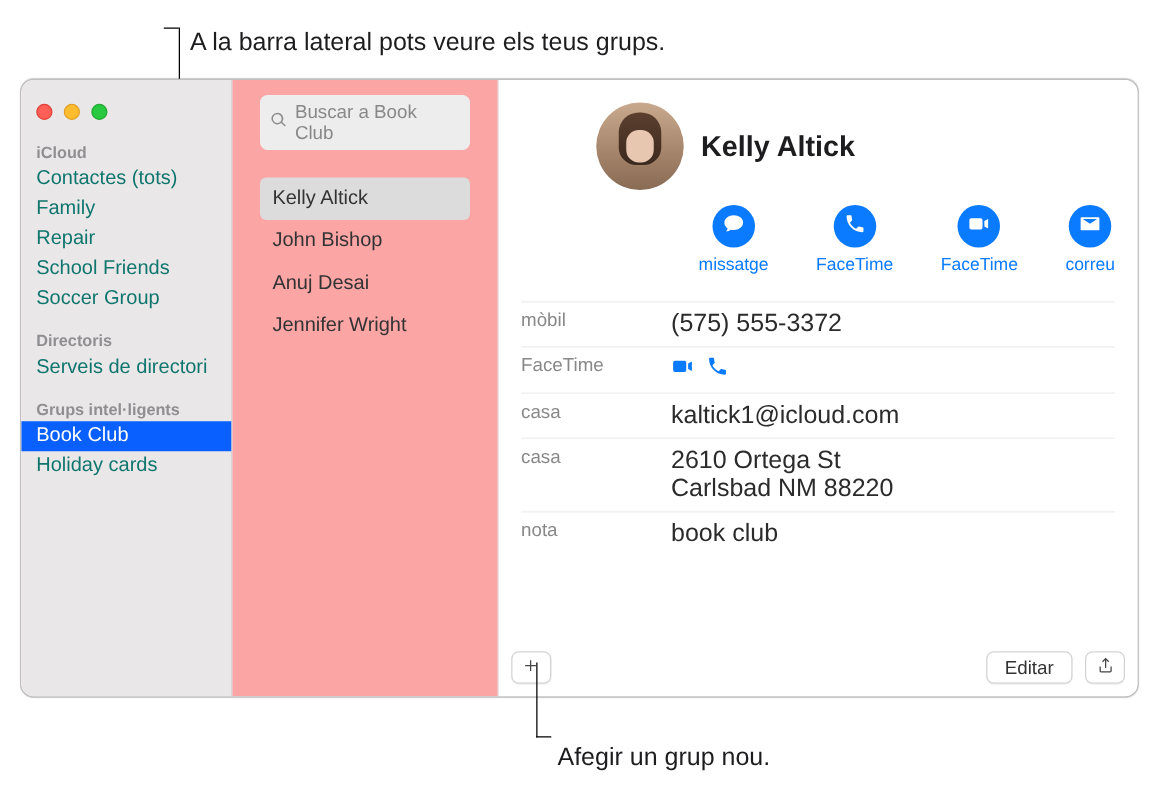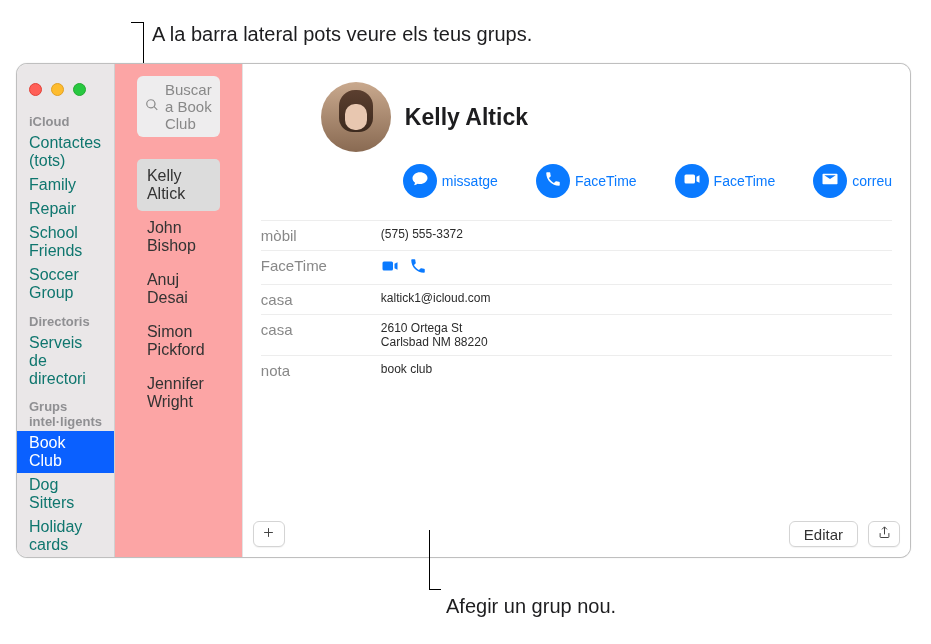--- a/index.html
+++ b/index.html
@@ -158,21 +158,21 @@
       font-weight: 700;
     }
     .action-row {
       display: flex;
       gap: 38px;
       margin-top: 12px;
       margin-left: 142px;
     }
     .action {
       display: flex;
-      flex-direction: row;
+      flex-direction: column;
       align-items: center;
       gap: 5px;
     }
     .action-circle {
       width: 34px; height: 34px; border-radius: 50%;
       background: #0a7aff;
       display:flex; align-items:center; justify-content:center;
     }
     .action-circle svg { width:18px; height:18px; fill:#fff;}
     .action-label { font-size: 14px; color:#0a7aff;}
@@ -187,21 +187,21 @@
     }
     .field-row:first-child{ border-top:1px solid #ededed;}
     .field-label {
       width: 120px;
       padding-right: 10px;
       color: #888;
       font-size: 15px;
     }
     .field-value {
       flex: 1;
-      font-size: 12px;
+      font-size: 20px;
       color: #2b2b2b;
       white-space: pre-line;
     }
     .ft-icons { display:flex; gap:10px; color:#0a7aff;}
     .ft-icons svg{ width:18px; height:18px; fill:#0a7aff;}
     .footer {
       position: absolute;
       bottom: 10px;
       left: 10px;
       right: 10px;
@@ -247,38 +247,36 @@
     <div class="side-item">School Friends</div>
     <div class="side-item">Soccer Group</div>
 
     <div class="side-gap"></div>
     <div class="side-section-header">Directoris</div>
     <div class="side-item">Serveis de directori</div>
 
     <div class="side-gap"></div>
     <div class="side-section-header">Grups intel·ligents</div>
     <div class="side-item selected">Book Club</div>
-    <div class="side-item">Dog Sitters</div>
     <div class="side-item">Holiday cards</div>
   </div>
 
   <div class="contact-list">
     <div class="search-box">
       <span class="search-icon">
         <svg viewBox="0 0 24 24">
             <path d="M10 2a8 8 0 105.3 14l5 5 1.4-1.4-5-5A8 8 0 0010 2zm0 2a6 6 0 110 12 6 6 0 010-12z"></path>
           </svg>
       </span>
       <span>Buscar a Book Club</span>
     </div>
     <div class="contacts">
       <div class="contact-row selected">Kelly Altick</div>
       <div class="contact-row">John Bishop</div>
       <div class="contact-row">Anuj Desai</div>
-      <div class="contact-row">Simon Pickford</div>
       <div class="contact-row">Jennifer Wright</div>
     </div>
   </div>
 
   <div class="detail">
     <div class="header-row">
       <div class="avatar"></div>
       <div class="contact-name">Kelly Altick</div>
     </div>
 

